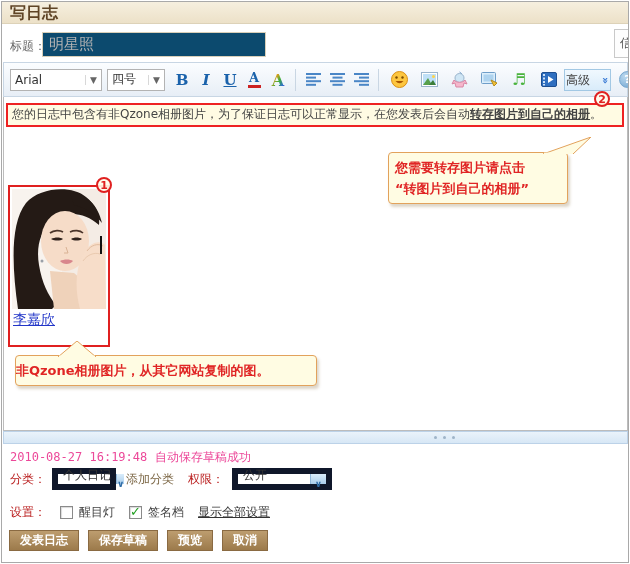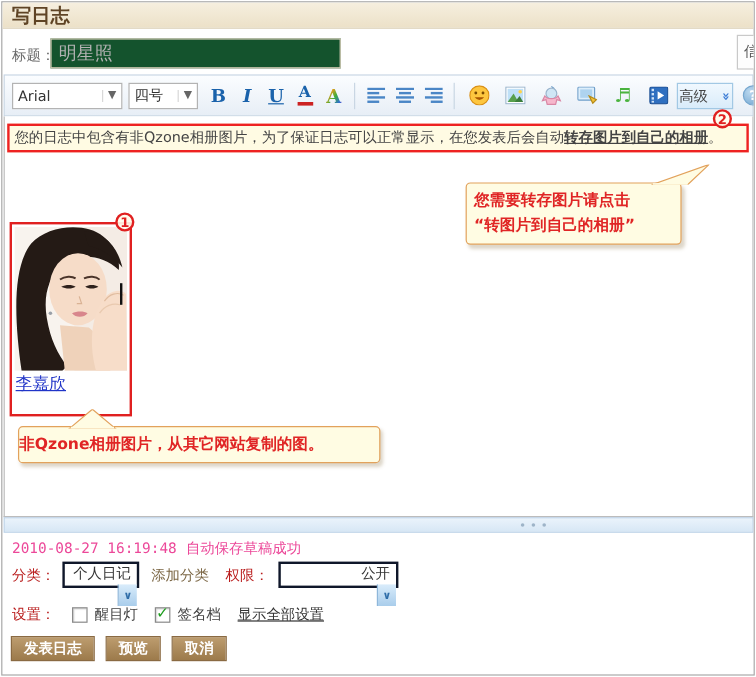--- a/index.html
+++ b/index.html
@@ -8,22 +8,22 @@
   .page { position:relative; width:628px; height:562px; margin:1px; border:1px solid #a9a9a9;
           background:#fff; overflow:hidden; }
 
   
   .header { position:absolute; left:0; top:0; width:100%; height:22px;
             background:linear-gradient(#f6efdf,#ece1c8); border-bottom:1px solid #ddd2b8;
             line-height:22px; padding-left:8px; font-weight:bold; color:#5f4425; font-size:16px; }
 
   
   .title-label { position:absolute; left:8px; top:36px; color:#666; }
-  .title-input { position:absolute; left:40px; top:30px; width:242px; height:25px;
-                 border:1px solid #d9cfb8; background:#14532d; color:#b3b3b3; font-size:15px;
+  .title-input { position:absolute; left:40px; top:30px; width:224px; height:25px;
+                 border:1px solid #d9cfb8; background:#0c4a6e; color:#b3b3b3; font-size:15px;
                  padding:2px 6px; font-family:inherit; }
   .stationery-btn { position:absolute; left:612px; top:27px; width:42px; height:29px;
                     border:1px solid #c9c9c9; background:#fdfdfd; line-height:27px;
                     padding-left:5px; color:#555; cursor:pointer; }
 
   
   .toolbar { position:absolute; left:1px; top:60px; width:625px; height:35px;
              background:linear-gradient(#fbfdff,#e7eef6); border:1px solid #c8d6e4;
              display:flex; align-items:center; padding-left:6px; }
   .tb-select { height:22px; background:#fff; border:1px solid #b3b3b3; display:flex;
@@ -82,22 +82,22 @@
   .img-box svg.photo { display:block; margin:2px 0 0 2px; }
   .img-caption { display:block; margin:2px 0 0 3px; color:#2135c8; text-decoration:underline;
                  font-size:14px; cursor:pointer; }
   .text-cursor { position:absolute; left:96px; top:139px; width:2px; height:18px; background:#111; }
 
   
   .status-line { position:absolute; left:8px; top:447px; color:#ec4899; }
   .status-line .time { font-family:"DejaVu Sans Mono","Liberation Mono",monospace; }
   .row-label { color:#b91c1c; }
   .cat-row { position:absolute; left:8px; top:465px; height:24px; display:flex; align-items:center; }
-  .qselect { height:22px; border:2px solid #0f172a; background:#fff; display:flex; align-items:flex-end;
-             cursor:pointer; color:#333;flex-direction:column; }
+  .qselect { height:22px; border:6px solid #0f172a; background:#fff; display:flex; align-items:flex-end;
+             cursor:pointer; color:#333; }
   .qselect .val { padding:0 5px; flex:1; white-space:nowrap; }
   .qselect .arr2 { width:16px; height:100%; border-left:1px solid #8fb7da;
                    background:linear-gradient(#d9ecfb,#a9cdeb); color:#2f6da8; font-size:9px;
                    text-align:center; line-height:20px; font-weight:bold; }
   .qselect .arr2::after { content:"∨"; }
   .sel-cat { width:64px; margin-left:6px; } .sel-perm { width:100px; margin-left:8px; }
   .add-cat { margin-left:10px; color:#7b6644; cursor:pointer; }
   .perm-label { margin-left:14px; }
 
   .set-row { position:absolute; left:8px; top:500px; height:20px; display:flex; align-items:center; }
@@ -335,17 +335,18 @@
     <span class="row-label">设置：</span>
     <span class="cb"></span>
     <span>醒目灯</span>
     <span class="cb checked"></span>
     <span>签名档</span>
     <span class="show-all">显示全部设置</span>
   </div>
 
   <div class="btn-row">
     <button class="btn">发表日志</button>
+    <button class="btn">保存草稿</button>
     <button class="btn">预览</button>
     <button class="btn">取消</button>
   </div>
 
 </div>
 
 </body></html>

